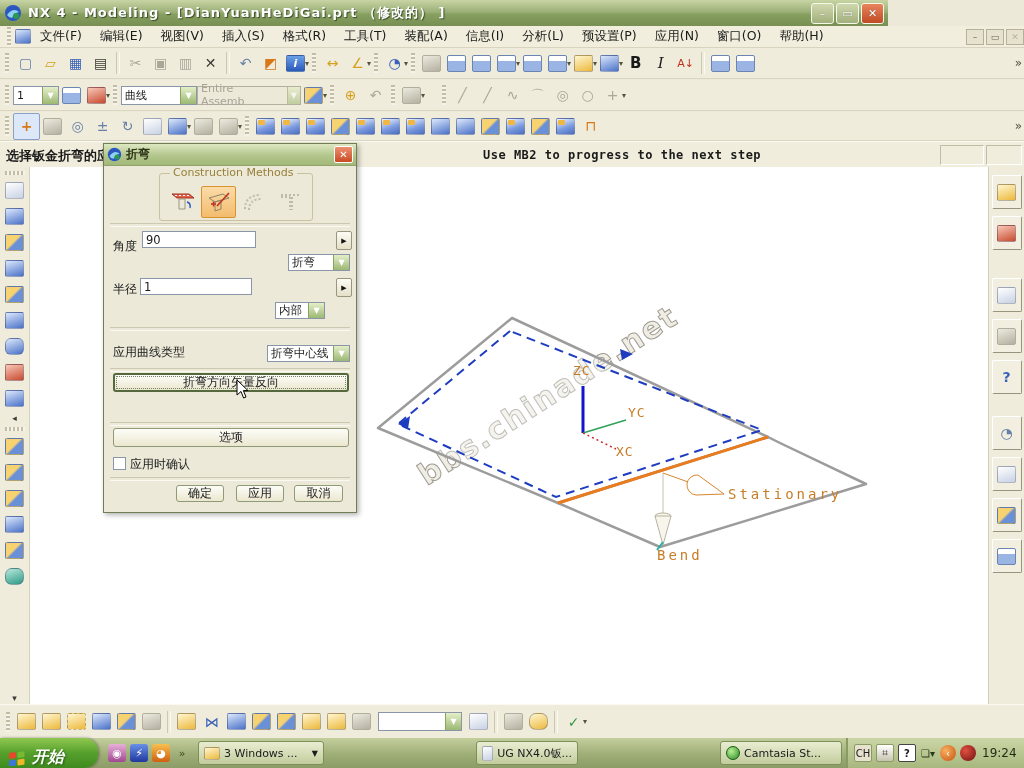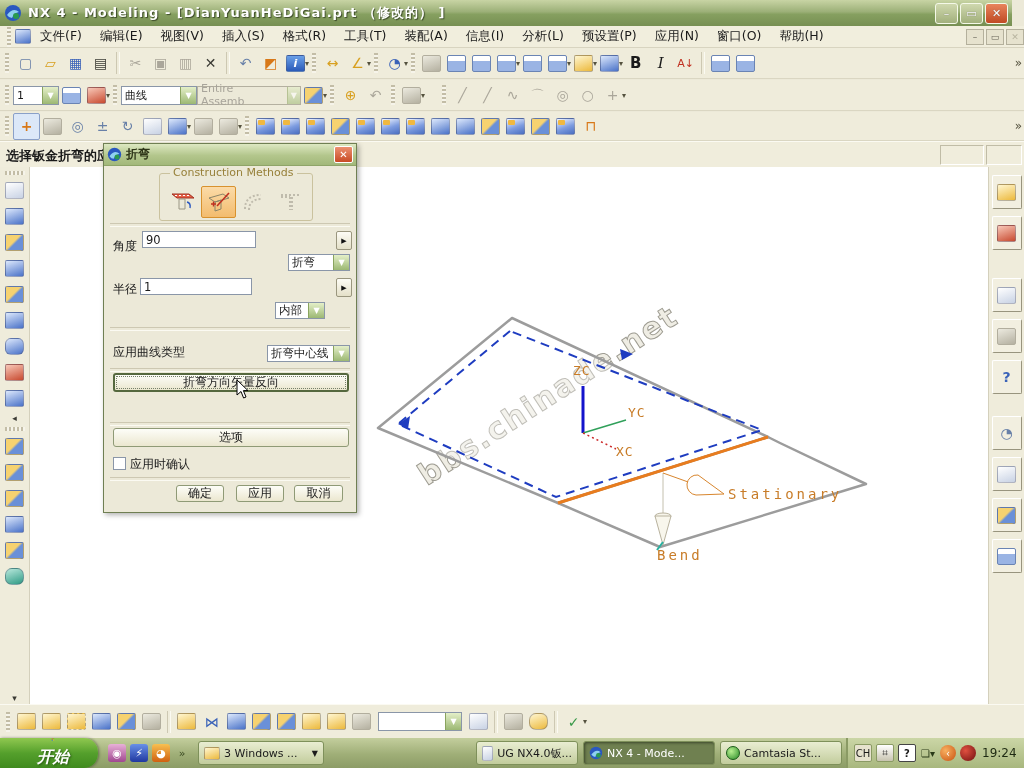--- a/index.html
+++ b/index.html
@@ -1,19 +1,19 @@
 <!DOCTYPE html>
 <html><head>
 <meta charset="utf-8">
 <style>
   html,body{margin:0;padding:0;background:#555;}
   #root{position:relative;width:1024px;height:768px;background:#ece9d8;overflow:hidden;
         font-family:"DejaVu Sans",sans-serif;font-size:12px;color:#1a1a1a;}
   
-  .titlebar{position:absolute;left:0;top:0;width:1012px;height:26px;
+  .titlebar{position:absolute;left:0;top:0;width:888px;height:26px;
     background:linear-gradient(180deg,#c8d4a4 0%,#9cb078 45%,#86a060 55%,#778f52 100%);
     display:flex;align-items:center;padding:12px 4px;box-sizing:border-box;}
   .titlebar .ttl{color:#fff;font-weight:bold;font-size:13px;letter-spacing:1px;
     text-shadow:1px 1px 1px #3c4a28;margin-left:6px;flex:1;white-space:nowrap;overflow:hidden;}
   .winbtn{width:21px;height:19px;margin-left:2px;border-radius:3px;border:1px solid #f4f8e8;
     display:flex;align-items:center;justify-content:center;font-size:11px;color:#fff;
     background:linear-gradient(180deg,#cfd8ae,#a2b07c);text-shadow:0 0 1px #555;}
   .winbtn.close{background:linear-gradient(180deg,#e8845c,#c04a24);}
   
   .menubar{position:absolute;left:0;top:26px;width:1024px;height:22px;background:#f1eedd;
@@ -102,21 +102,21 @@
   .dbtn.focus{border:2px solid #55683e;outline:1px dotted #77806a;outline-offset:-4px;}
   .chk{position:absolute;width:11px;height:11px;background:#fff;border:1px solid #8a96a8;}
   
   .bbar{position:absolute;left:0;top:704px;width:1024px;height:34px;background:#efecdb;
     border-top:1px solid #fbfaf2;display:flex;align-items:center;padding:0 3px;box-sizing:border-box;}
   
   .taskbar{position:absolute;left:0;top:738px;width:1024px;height:30px;
     background:linear-gradient(180deg,#c3ce9d 0%,#9fae77 55%,#8c9c66 100%);}
   .start{position:absolute;left:0;top:0;width:98px;height:30px;border-radius:0 14px 14px 0;
     background:linear-gradient(180deg,#90c850 0%,#55a02c 50%,#3f8a1e 100%);
-    box-shadow:1px 0 3px rgba(0,0,0,.4);display:flex;align-items:center;gap:6px;padding-left:8px;box-sizing:border-box;flex-direction:column;}
+    box-shadow:1px 0 3px rgba(0,0,0,.4);display:flex;align-items:flex-end;gap:6px;padding-left:8px;box-sizing:border-box;}
   .start .stxt{color:#fff;font-weight:bold;font-style:italic;font-size:16px;text-shadow:1px 1px 2px #2a5a14;}
   .qlicon{position:absolute;top:6px;width:18px;height:18px;border-radius:3px;
     display:flex;align-items:center;justify-content:center;font-size:11px;color:#fff;}
   .taskbtn{position:absolute;top:3px;height:24px;border-radius:3px;border:1px solid #7e905a;
     background:linear-gradient(180deg,#e9edd2,#c2cc9c);display:flex;align-items:center;gap:4px;
     padding:0 5px;font-size:11px;box-sizing:border-box;overflow:hidden;white-space:nowrap;}
   .taskbtn.active{background:#6f8050;color:#fff;box-shadow:inset 1px 1px 3px rgba(0,0,0,.45);}
   .tray{position:absolute;right:0;top:0;width:178px;height:30px;
     background:linear-gradient(180deg,#cbd6a6,#a8b77e);border-left:2px solid #8a9a64;
     display:flex;align-items:center;gap:4px;padding:0 6px;box-sizing:border-box;}
@@ -402,20 +402,21 @@
         <span class="chip c-sm"></span>
       </span>
     <span class="tbtn">
         <span class="gly g-org">⊓</span>
       </span>
     <span class="chev">»</span>
   </div>
 
   <div class="cuebar">
     <span class="cue-prompt">选择钣金折弯的应</span>
+    <span class="cue-status">Use MB2 to progress to the next step</span>
     <span class="cue-cell" style="right:40px;width:42px"></span>
     <span class="cue-cell" style="right:2px;width:34px"></span>
   </div>
 
   <div class="ltools">
     <span class="grip-h"></span>
     <span class="tbtn">
         <span class="chip c-doc"></span>
       </span>
     <span class="tbtn">
@@ -709,28 +710,20 @@
 
     <span class="taskbtn" style="left:198px;width:126px">
       <span class="chip c-yel" style="width:14px;height:11px"></span>
       <span>3 Windows ...</span>
       <span style="margin-left:auto;font-size:8px">▼</span>
     </span>
     <span class="taskbtn" style="left:476px;width:102px">
       <span class="chip c-doc" style="width:11px;height:13px"></span>
       <span>UG NX4.0钣...</span>
     </span>
-    <span class="taskbtn active" style="left:583px;width:132px">
-      <svg width="14" height="14" viewBox="0 0 18 18">
-        <circle cx="9" cy="9" r="8" fill="#2a58c0"></circle>
-        <path d="M3,11 Q9,3 15,8 Q10,9 8,14 Q5,14 3,11z" fill="#8fd0f0"></path>
-        <circle cx="12" cy="12" r="3" fill="#2a9a50"></circle>
-      </svg>
-      <span>NX 4 - Mode...</span>
-    </span>
     <span class="taskbtn" style="left:720px;width:122px">
       <span style="width:12px;height:12px;border-radius:50%;background:radial-gradient(circle at 35% 35%,#b8f090,#2a8a28);border:1px solid #1a5a18"></span>
       <span>Camtasia St...</span>
     </span>
 
     <div class="tray">
       <span class="ticon" style="background:#e6e2ce;border:1px solid #8a9a64;font-size:10px">CH</span>
       <span class="ticon" style="background:linear-gradient(#fff,#c8c4b0);border:1px solid #8a9a64">⌗</span>
       <span class="ticon" style="background:#fff;border:1px solid #444;font-weight:bold">?</span>
       <span class="ticon" style="color:#2a3a18">❏▾</span>

